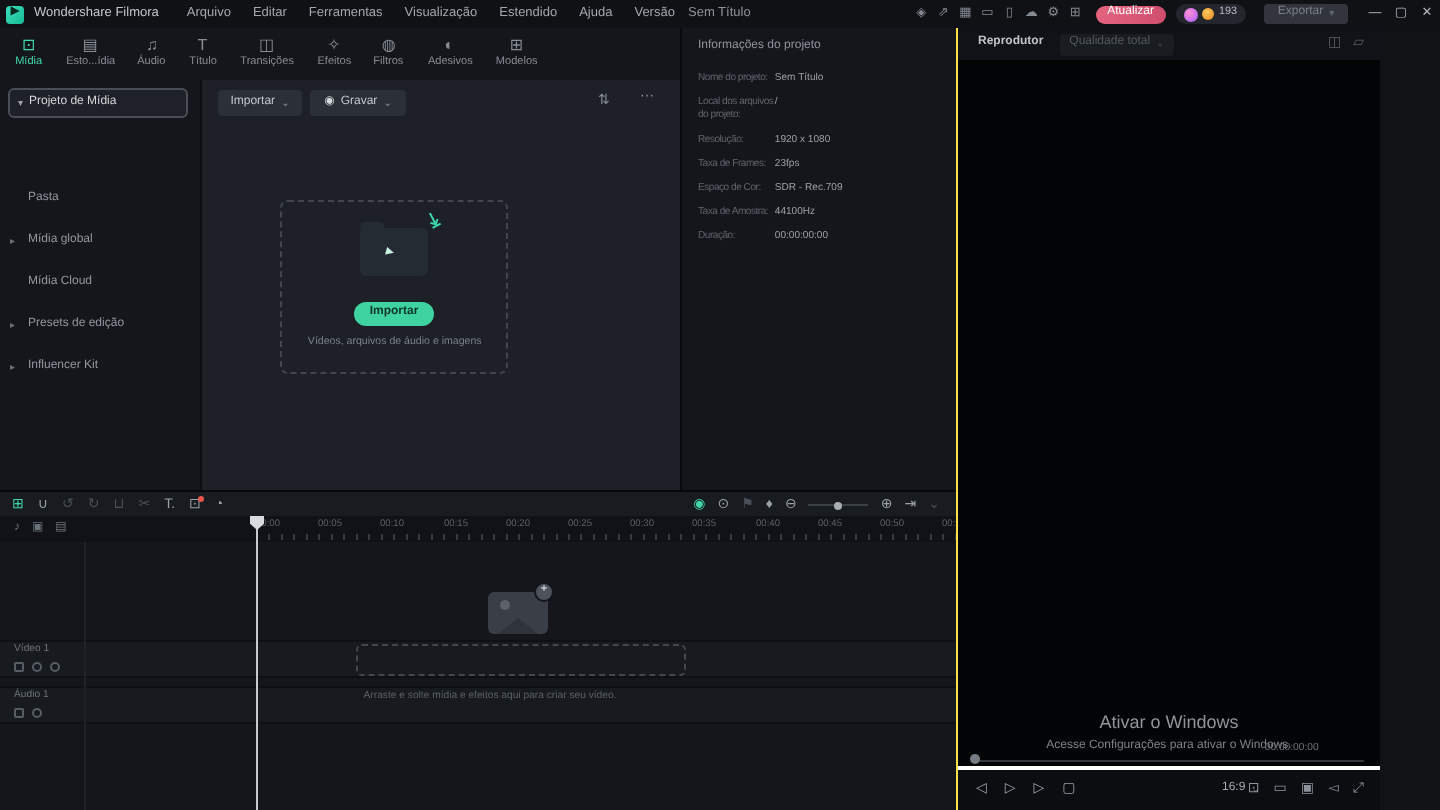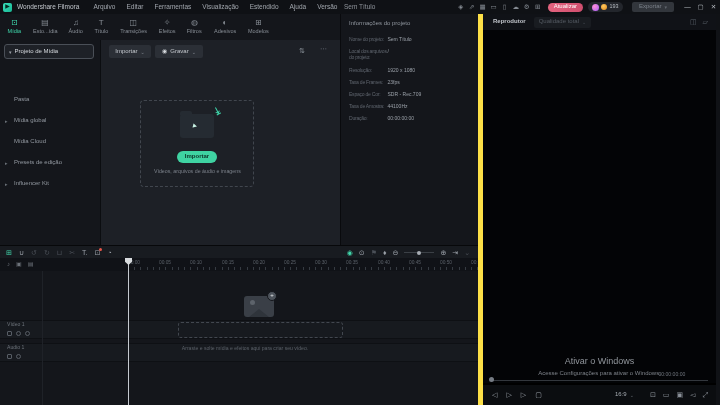--- a/index.html
+++ b/index.html
@@ -69,21 +69,21 @@
 
   
   .infopanel{position:absolute;left:340px;top:14px;width:138px;height:231px;background:#14161b;border-left:1px solid #090a0d;}
   .ip-title{margin:6px 0 0 8px;font-size:6px;color:#8f959d;}
   .ip-rows{position:absolute;left:8px;top:22px;width:164px;transform:scale(.8);transform-origin:top left;}
   .ip-row{display:flex;margin-bottom:7px;}
   .ip-label{width:48px;flex:none;font-size:6.3px;letter-spacing:-.3px;color:#5e646d;line-height:1.3;}
   .ip-value{font-size:6.3px;color:#9aa0a8;line-height:1.3;}
 
   
-  .player{position:absolute;left:478px;top:14px;width:238px;height:391px;background:#000000;border-left:5px solid #fde047;}
+  .player{position:absolute;left:478px;top:14px;width:212px;height:391px;background:#ffffff;border-left:1px solid #fde047;}
   .pl-header{position:absolute;top:0;left:0;right:0;height:16px;background:#101217;display:flex;align-items:center;}
   .pl-title{margin-left:10px;font-size:6px;font-weight:bold;color:#c0c4ca;}
   .quality-dd{margin-left:8px;height:11px;padding:0 5px;border-radius:2px;background:#191c21;display:flex;align-items:center;gap:3px;
         font-size:6px;color:#545a62;}
   .quality-dd .cv{font-size:5px;color:#464c54;}
   .pl-hicons{position:absolute;right:8px;display:flex;gap:6px;}
   .pl-hicons span{font-size:7px;color:#596069;}
   .viewer{position:absolute;left:0;top:16px;right:0;height:353px;background:#030406;}
   .wm1{position:absolute;left:0;right:0;top:342px;text-align:center;font-size:9px;color:#90959b;}
   .wm2{position:absolute;left:0;right:0;top:356px;text-align:center;font-size:6px;color:#7e838a;}

